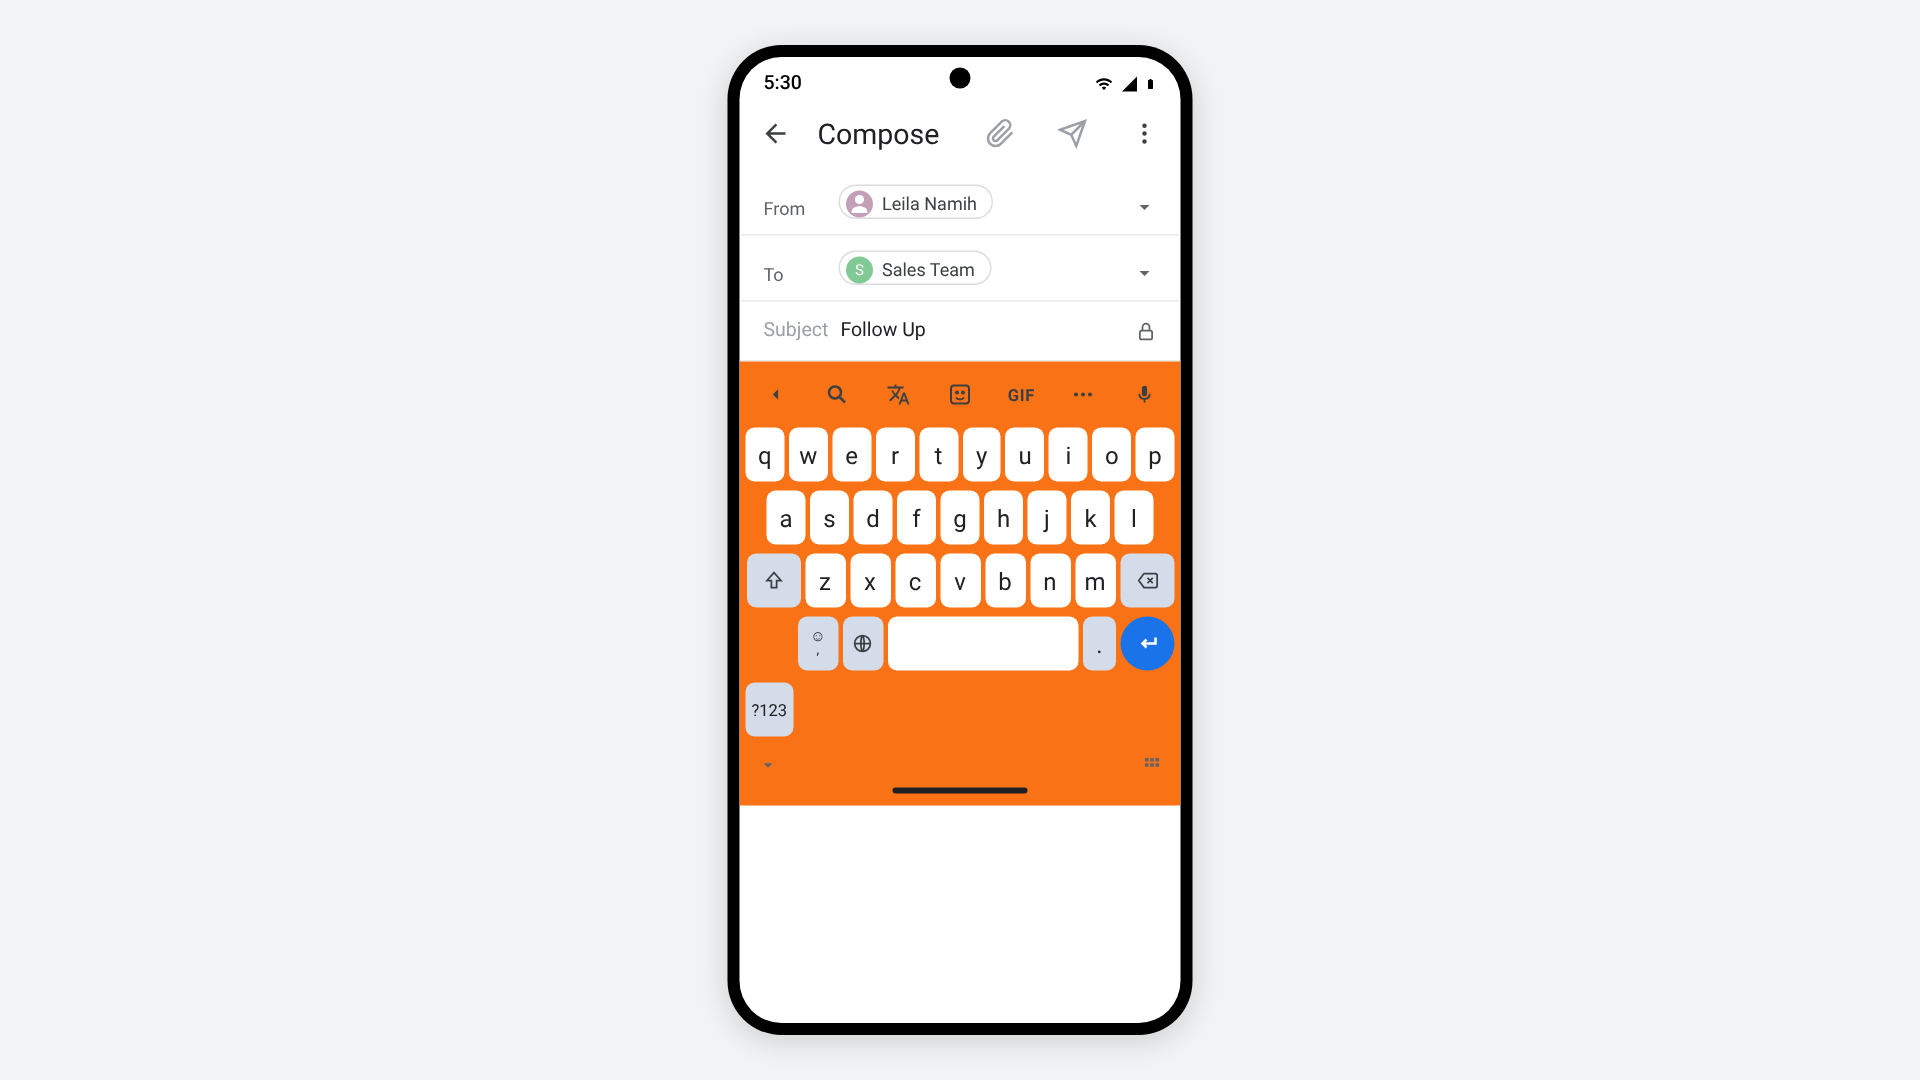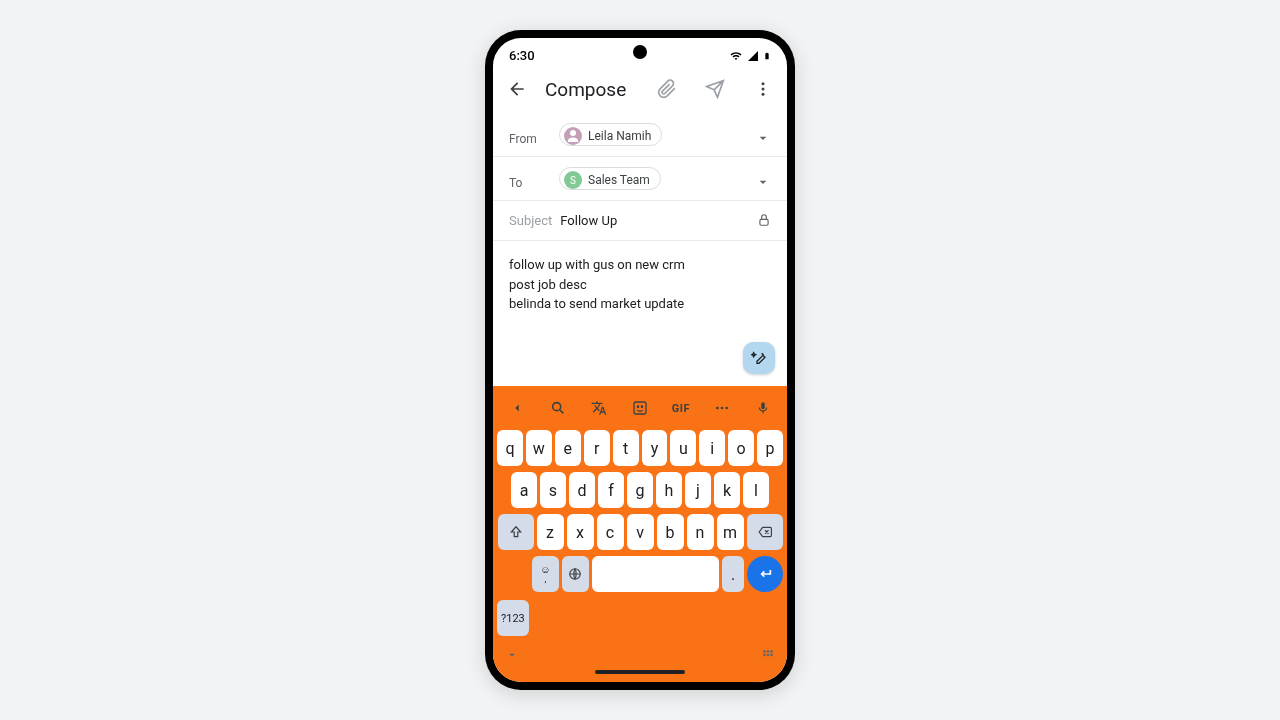--- a/index.html
+++ b/index.html
@@ -11,21 +11,21 @@
   .status-icons { display: flex; gap: 4px; align-items: center; }
   .app-bar { display: flex; align-items: flex-end; padding: 8px 12px 12px; gap: 16px; }
   .app-title { font-size: 19px; font-weight: 400; color: #202124; flex: 1; }
   .icon-btn { width: 24px; height: 24px; display: flex; align-items: center; justify-content: center; color: #5f6368; cursor: pointer; }
   .icon-btn.right { margin-left: 8px; }
   .field-row { display: flex; align-items: flex-end; padding: 10px 16px; border-bottom: 1px solid #e8eaed; gap: 10px; font-size: 12px; }
   .field-label { color: #5f6368; width: 40px; font-size: 12px; }
   .chip { display: flex; align-items: center; gap: 6px; border: 1px solid #dadce0; border-radius: 14px; padding: 3px 10px 0 4px; font-size: 12px; color: #3c4043; }
   .chip-avatar { width: 18px; height: 18px; border-radius: 50%; display: flex; align-items: center; justify-content: center; font-size: 10px; color: #fff; }
   .expand { margin-left: auto; color: #5f6368; }
-  .subject-row { display: flex; align-items: flex-start; padding: 12px 16px; border-bottom: 1px solid #e8eaed; gap: 8px; font-size: 13px; }
+  .subject-row { display: flex; align-items: center; padding: 12px 16px; border-bottom: 1px solid #e8eaed; gap: 8px; font-size: 13px; }
   .subject-label { color: #9aa0a6; }
   .subject-text { color: #202124; flex: 1; }
   .body-area { flex: 1; padding: 14px 16px; font-size: 13px; line-height: 1.5; color: #202124; position: relative; }
   .fab { position: absolute; bottom: 12px; right: 12px; width: 32px; height: 32px; background: #b3d7ef; border-radius: 10px; display: flex; align-items: center; justify-content: center; box-shadow: 0 1px 3px rgba(0,0,0,0.2); }
   .keyboard { background: #f97316; display: flex; flex-direction: column; padding: 0 4px 4px; }
   .kb-toolbar { display: flex; align-items: center; justify-content: space-between; padding: 8px 6px; }
   .kb-tool { width: 28px; height: 28px; display: flex; align-items: center; justify-content: center; color: #3c4043; font-size: 13px; font-weight: 700; }
   .kb-tool.gif { font-size: 11px; letter-spacing: 0.5px; }
   .kb-row { display: flex; gap: 3px; margin-bottom: 6px; justify-content: center; }
   .key { flex: 1; height: 36px; background: #fff; border-radius: 6px; display: flex; align-items: center; justify-content: center; font-size: 16px; color: #202124; max-width: 27px; }
@@ -41,21 +41,21 @@
   svg { display: block; }
 </style>
 </head>
 <body>
 
 <div class="phone-frame">
   <div class="notch"></div>
   <div class="phone-screen">
 
     <div class="status-bar">
-      <span>6:30</span>
+      <span>5:30</span>
       <div class="status-icons">
         <svg width="14" height="12" viewBox="0 0 24 24" fill="#000">
             <path d="M1 9l2 2c4.97-4.97 13.03-4.97 18 0l2-2C16.93 2.93 7.07 2.93 1 9zm8 8l3 3 3-3c-1.65-1.66-4.34-1.66-6 0zm-4-4l2 2c2.76-2.76 7.24-2.76 10 0l2-2C15.14 9.14 8.87 9.14 5 13z"></path>
           </svg>
         <svg width="12" height="12" viewBox="0 0 24 24" fill="#000">
             <path d="M2 22h20V2L2 22z"></path>
           </svg>
         <svg width="8" height="14" viewBox="0 0 24 24" fill="#000">
             <path d="M15.67 4H14V2h-4v2H8.33C7.6 4 7 4.6 7 5.33v15.33C7 21.4 7.6 22 8.33 22h7.33c.74 0 1.34-.6 1.34-1.33V5.33C17 4.6 16.4 4 15.67 4z"></path>
           </svg>
@@ -123,30 +123,20 @@
       <span class="subject-label">Subject</span>
       <span class="subject-text">Follow Up</span>
       <span>
         <svg width="14" height="14" viewBox="0 0 24 24" fill="none" stroke="#5f6368" stroke-width="2">
             <rect x="5" y="11" width="14" height="10" rx="2"></rect>
             <path d="M8 11V7a4 4 0 018 0v4"></path>
           </svg>
       </span>
     </div>
 
-    <div class="body-area">
-      <div>follow up with gus on new crm</div>
-      <div>post job desc</div>
-      <div>belinda to send market update</div>
-      <div class="fab">
-        <svg width="16" height="16" viewBox="0 0 24 24" fill="none" stroke="#1f1f1f" stroke-width="2">
-            <path d="M12 20l9-9-3-3-9 9v3h3zM16 5l3 3M4 4l1 2 2 1-2 1-1 2-1-2-2-1 2-1 1-2z"></path>
-          </svg>
-      </div>
-    </div>
 
     <div class="keyboard">
       <div class="kb-toolbar">
         <div class="kb-tool">
             <svg width="14" height="14" viewBox="0 0 24 24" fill="#3c4043">
               <path d="M15 18l-6-6 6-6v12z"></path>
             </svg>
           </div>
         <div class="kb-tool">
             <svg width="16" height="16" viewBox="0 0 24 24" fill="none" stroke="#3c4043" stroke-width="2.5">

